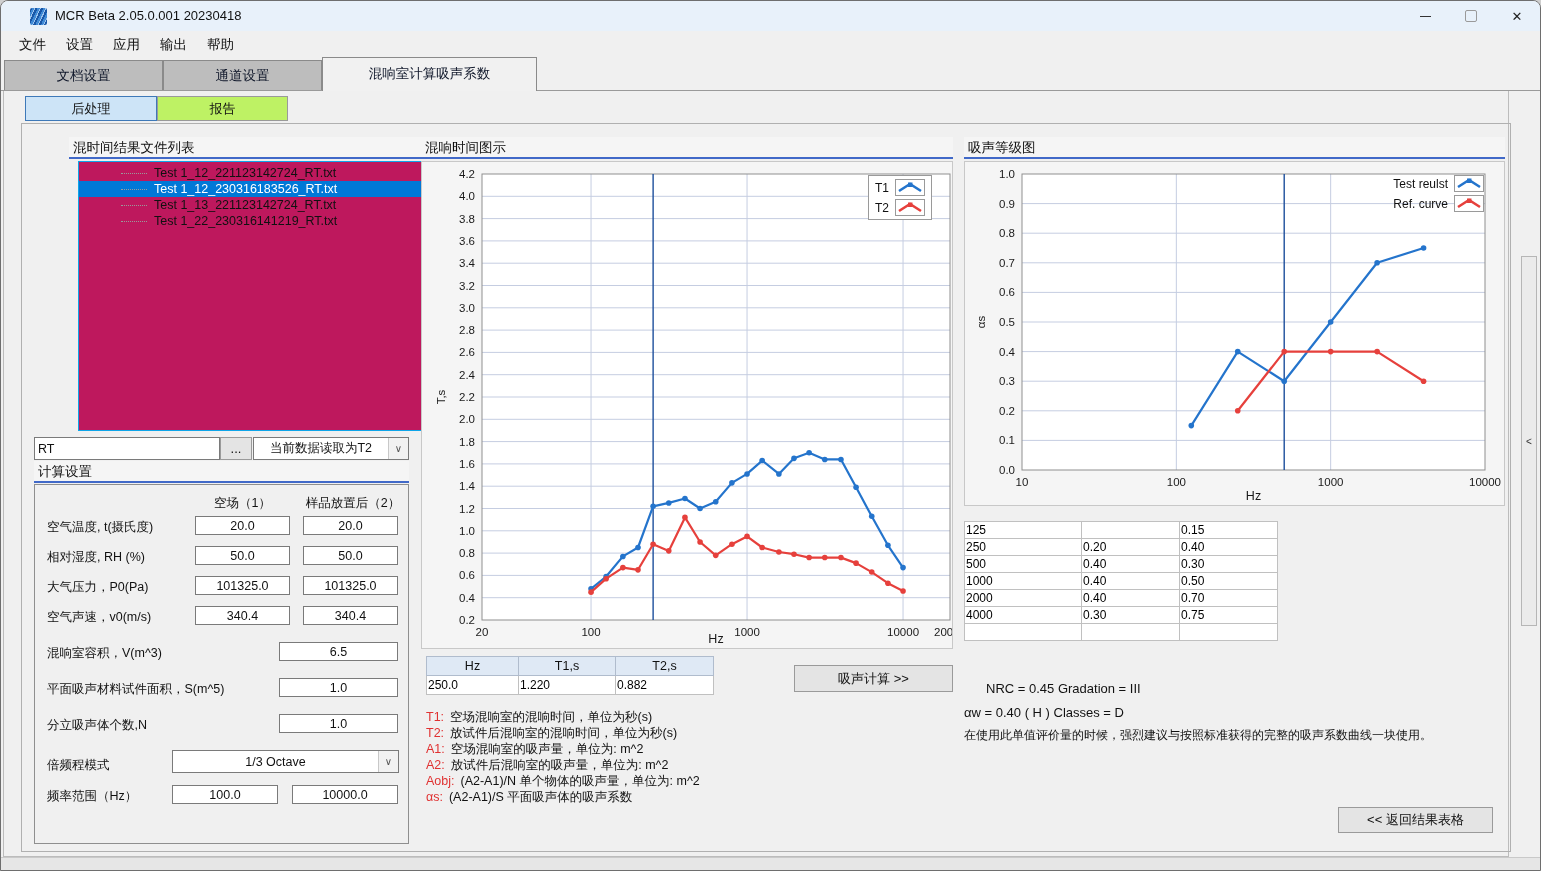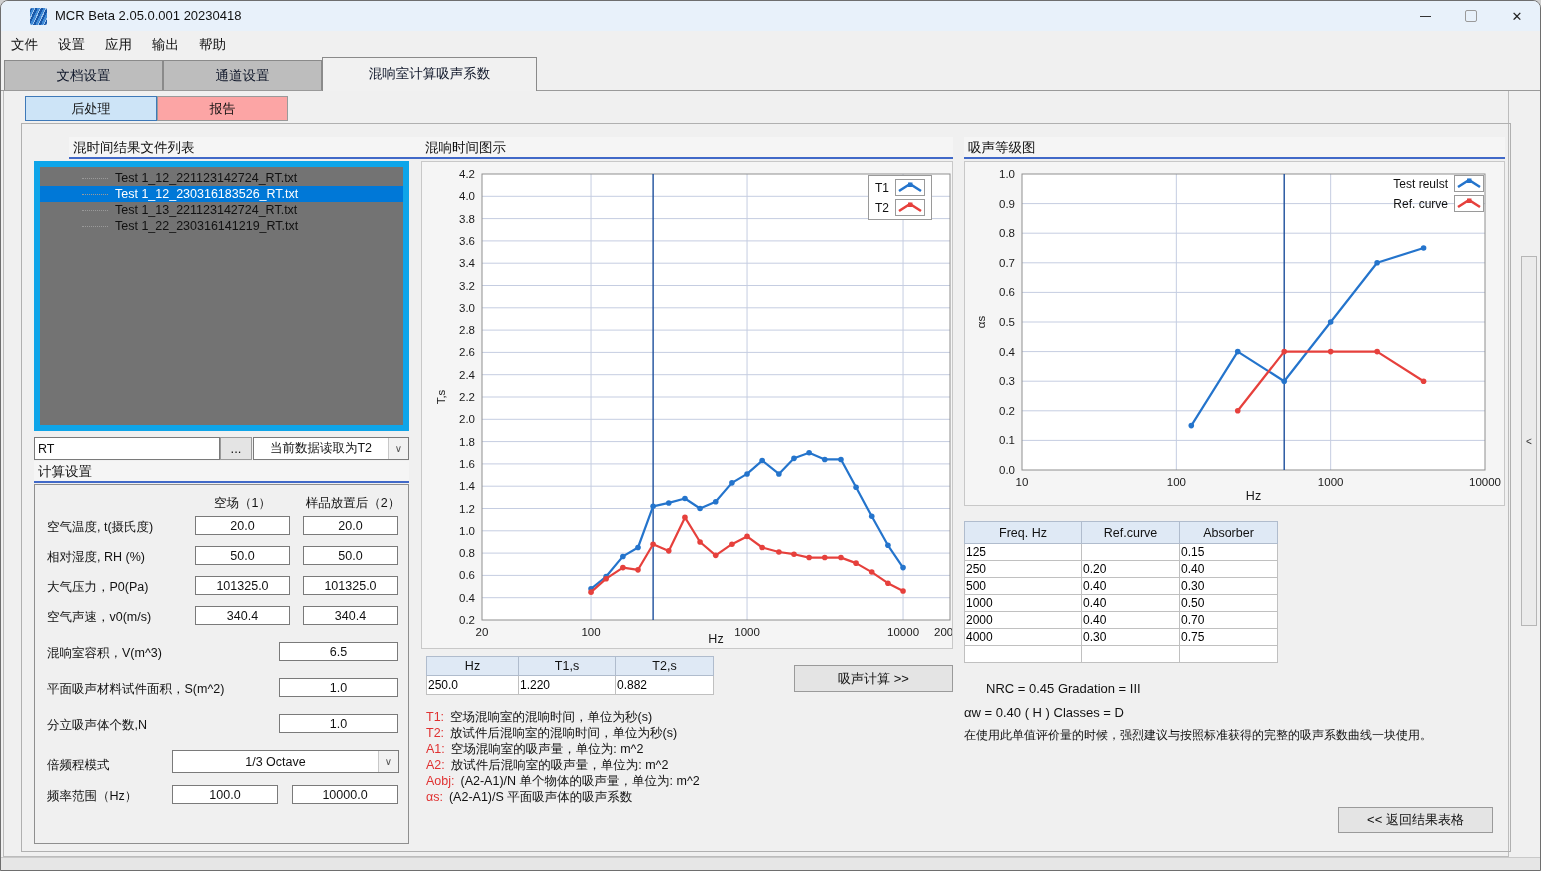--- a/index.html
+++ b/index.html
@@ -9,39 +9,39 @@
   
   .titlebar{left:0;top:0;width:100%;height:30px;background:#e8f1fa;}
   .app-icon{left:29px;top:7px;width:17px;height:17px;border-radius:2px;
             background:repeating-linear-gradient(115deg,#1857a8 0 2px,#3f8ad6 2px 4px,#9cc3ec 4px 5px);}
   .title-text{left:54px;top:7px;font-size:13px;color:#111;}
   .winbtns{right:0;top:0;height:30px;display:flex;}
   .winbtn{width:46px;height:30px;display:flex;align-items:center;justify-content:center;color:#222;font-size:13px;}
   .min-glyph{width:11px;height:0;border-top:1.4px solid #333;}
   .max-glyph{width:10px;height:10px;border:1.2px solid #9a9a9a;border-radius:2px;}
   
-  .menubar{left:0;top:30px;width:100%;height:27px;background:#f0f0f0;display:flex;align-items:center;box-sizing:border-box;}
+  .menubar{left:0;top:30px;width:100%;height:27px;background:#f0f0f0;display:flex;align-items:center;padding-left:8px;box-sizing:border-box;}
   .menu-item{font-size:13.5px;color:#111;padding:3px 10px;}
   
   .tab{box-sizing:border-box;text-align:center;font-size:13.5px;color:#0f172a;border:1px solid #8a8a8a;}
   .tab.inactive{top:59px;height:31px;background:#bdbdbd;line-height:29px;z-index:1;}
   .tab.active{top:56px;height:34px;background:#f1f1f1;line-height:32px;border-bottom:none;z-index:3;}
   .tab-underline{left:0;top:89px;width:100%;height:0;border-top:1px solid #9a9a9a;z-index:2;}
   .outer-frame{left:2px;top:90px;width:1506px;height:766px;border:1px solid #bcbcbc;border-top:none;box-sizing:border-box;}
   .bottom-strip{left:0;top:856px;width:100%;height:15px;background:#e6e6e6;border-top:1px solid #c9c9c9;}
   
   .subtab{box-sizing:border-box;top:95px;height:25px;text-align:center;line-height:23px;font-size:13px;color:#111;}
   .subtab.sel{background:#cde4f7;border:1px solid #3e79b8;z-index:2;}
-  .subtab.unsel{background:#fca5a5;border:1px solid #9a9a9a;}
+  .subtab.unsel{background:#bef264;border:1px solid #9a9a9a;}
   .inner-panel{left:20px;top:122px;width:1490px;height:729px;border:1px solid #b0b0b0;box-sizing:border-box;}
   
   .grp-header{height:22px;background:#f5f5f5;border-bottom:2px solid #4169c8;font-size:13.5px;color:#111;
               line-height:21px;padding-left:4px;box-sizing:border-box;}
   
-  .filelist{background:#737373;border:6px solid #0ea5e9;box-sizing:border-box;overflow:hidden;}
+  .filelist{background:#be185d;border:1px solid #0ea5e9;box-sizing:border-box;overflow:hidden;margin-left:44px;}
   .file-row{position:relative;height:16px;line-height:16px;font-size:12.5px;color:#111;padding-left:75px;white-space:nowrap;}
   .file-row::before{content:"";position:absolute;left:42px;top:8px;width:26px;border-top:1px dotted #9a9a9a;}
   .file-row.sel{background:#0078d7;color:#fff;}
   
   .tbox{box-sizing:border-box;background:#fff;border:1px solid #7a7a7a;font-size:12.5px;color:#111;
         font-family:"Liberation Sans","DejaVu Sans",sans-serif;padding:0 3px;}
   .tbox.center{text-align:center;}
   .btn{box-sizing:border-box;background:#e4e4e4;border:1px solid #9a9a9a;font-size:13px;color:#111;
        display:flex;align-items:center;justify-content:center;}
   .dropdown{box-sizing:border-box;background:#fff;border:1px solid #7a7a7a;display:flex;align-items:center;}
@@ -141,21 +141,21 @@
     <input class="abs tbox center" style="left: 160px; top: 91px; width: 95px; height: 19px;" value="101325.0">
     <input class="abs tbox center" style="left: 268px; top: 91px; width: 95px; height: 19px;" value="101325.0">
 
     <div class="abs field-label" style="left:12px;top:124px;">空气声速，v0(m/s)</div>
     <input class="abs tbox center" style="left: 160px; top: 121px; width: 95px; height: 19px;" value="340.4">
     <input class="abs tbox center" style="left: 268px; top: 121px; width: 95px; height: 19px;" value="340.4">
 
     <div class="abs field-label" style="left:12px;top:160px;">混响室容积，V(m^3)</div>
     <input class="abs tbox center" style="left: 244px; top: 157px; width: 119px; height: 19px;" value="6.5">
 
-    <div class="abs field-label" style="left:12px;top:196px;">平面吸声材料试件面积，S(m^2)</div>
+    <div class="abs field-label" style="left:12px;top:196px;">平面吸声材料试件面积，S(m^5)</div>
     <input class="abs tbox center" style="left: 244px; top: 193px; width: 119px; height: 19px;" value="1.0">
 
     <div class="abs field-label" style="left:12px;top:232px;">分立吸声体个数,N</div>
     <input class="abs tbox center" style="left: 244px; top: 229px; width: 119px; height: 19px;" value="1.0">
 
     <div class="abs field-label" style="left:12px;top:272px;">倍频程模式</div>
     <div class="abs dropdown" style="left:137px;top:265px;width:227px;height:23px;">
       <span class="dd-text">1/3 Octave</span>
       <span class="dd-arrow">∨</span>
     </div>
@@ -383,25 +383,20 @@
         </div>
       </div></div>
 
   <table class="abs mini" style="left:963px;top:520px;width:313px;">
     <colgroup>
         <col style="width:117px">
         <col style="width:98px">
         <col style="width:98px">
       </colgroup>
     <tbody>
-        <tr style="height:22px;">
-      <th>Freq. Hz</th>
-      <th>Ref.curve</th>
-      <th>Absorber</th>
-    </tr>
     <tr style="height:17px;">
           <td>125</td>
           <td></td>
           <td>0.15</td>
         </tr>
     <tr style="height:17px;">
           <td>250</td>
           <td>0.20</td>
           <td>0.40</td>
         </tr>

